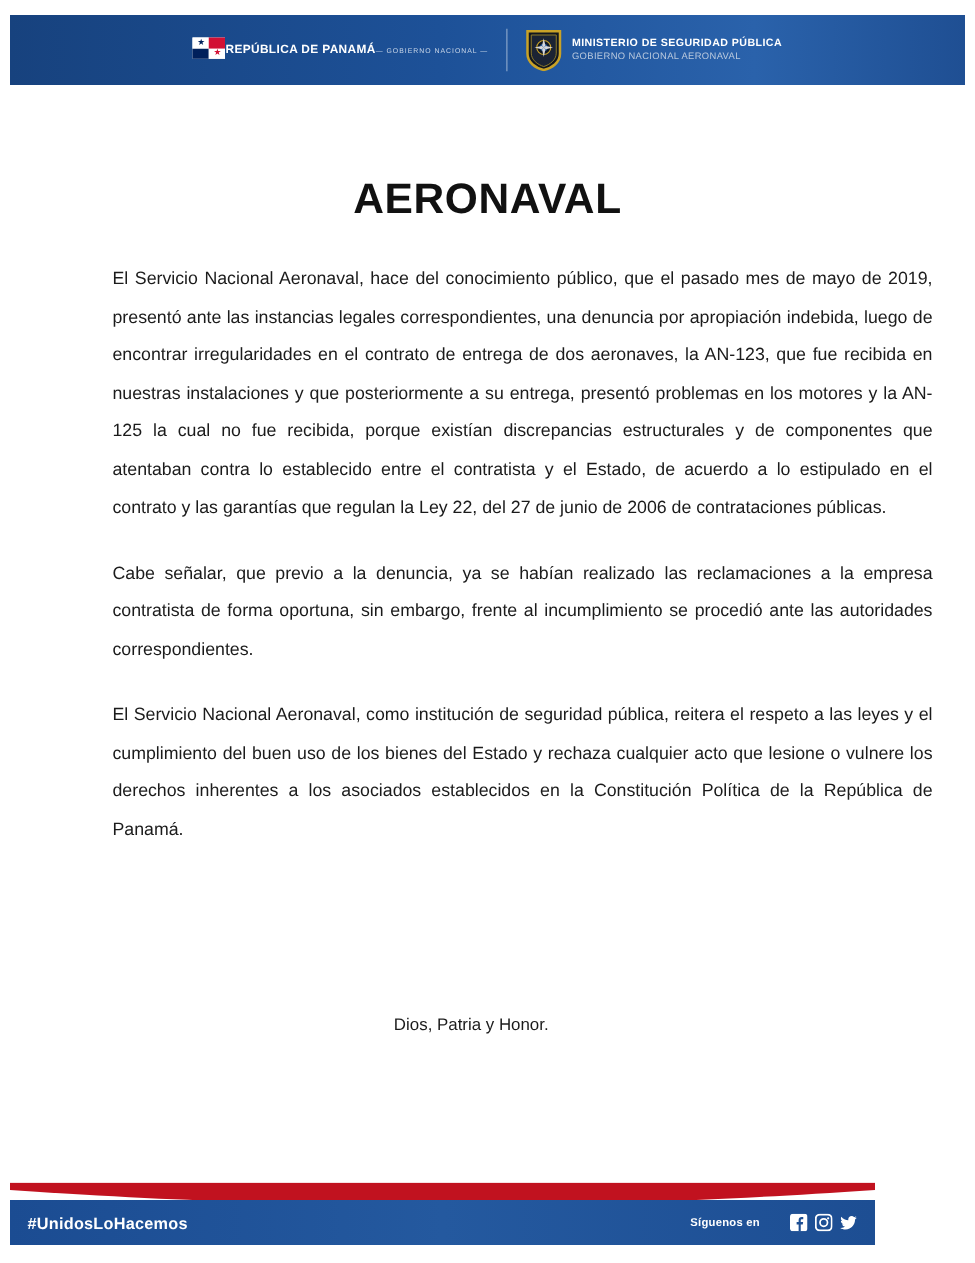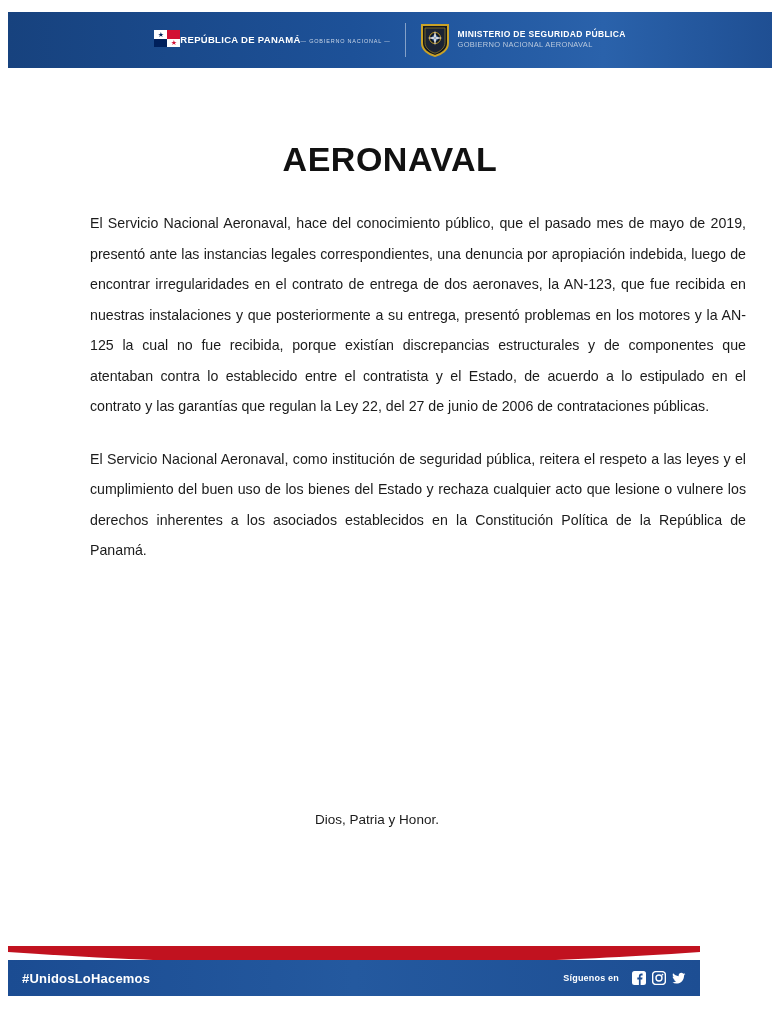--- a/index.html
+++ b/index.html
@@ -188,21 +188,21 @@
   }
   .follow {
     display: flex;
     align-items: center;
     gap: 6px;
   }
   .follow-label {
     color: #ffffff;
     font-size: 9px;
     font-weight: bold;
-    margin-right: 7px;
+    margin-right: 18px;
     letter-spacing: 0.2px;
   }
   .sicon {
     width: 14px;
     height: 14px;
     display: inline-flex;
     align-items: center;
     justify-content: center;
   }
   .sicon svg { display: block; }
@@ -249,20 +249,21 @@
       </div>
     </div>
 
   </div>
 </div>
 
 <div class="doc-title">AERONAVAL</div>
 
 <div class="content">
   <p class="para">El Servicio Nacional Aeronaval, hace del conocimiento público, que el pasado mes de mayo de 2019, presentó ante las instancias legales correspondientes, una denuncia por apropiación indebida, luego de encontrar irregularidades en el contrato de entrega de dos aeronaves, la AN-123, que fue recibida en nuestras instalaciones y que posteriormente a su entrega, presentó problemas en los motores y la AN-125 la cual no fue recibida, porque existían discrepancias estructurales y de componentes que atentaban contra lo establecido entre el contratista y el Estado, de acuerdo a lo estipulado en el contrato y las garantías que regulan la Ley 22, del 27 de junio de 2006 de contrataciones públicas.</p>
+  <p class="para">Cabe señalar, que previo a la denuncia, ya se habían realizado las reclamaciones a la empresa contratista de forma oportuna, sin embargo, frente al incumplimiento se procedió ante las autoridades correspondientes.</p>
   <p class="para">El Servicio Nacional Aeronaval, como institución de seguridad pública, reitera el respeto a las leyes y el cumplimiento del buen uso de los bienes del Estado y rechaza cualquier acto que lesione o vulnere los derechos inherentes a los asociados establecidos en la Constitución Política de la República de Panamá.</p>
 </div>
 
 <div class="closing">Dios, Patria y Honor.</div>
 
 <div class="footer">
   <div class="footer-red">
     <svg viewBox="0 0 764 18" preserveAspectRatio="none" aria-hidden="true">
       <path d="M0 0 H764 V6 C600 16 520 17 382 17 C244 17 164 16 0 6 Z" fill="#c1121f"></path>
     </svg>

